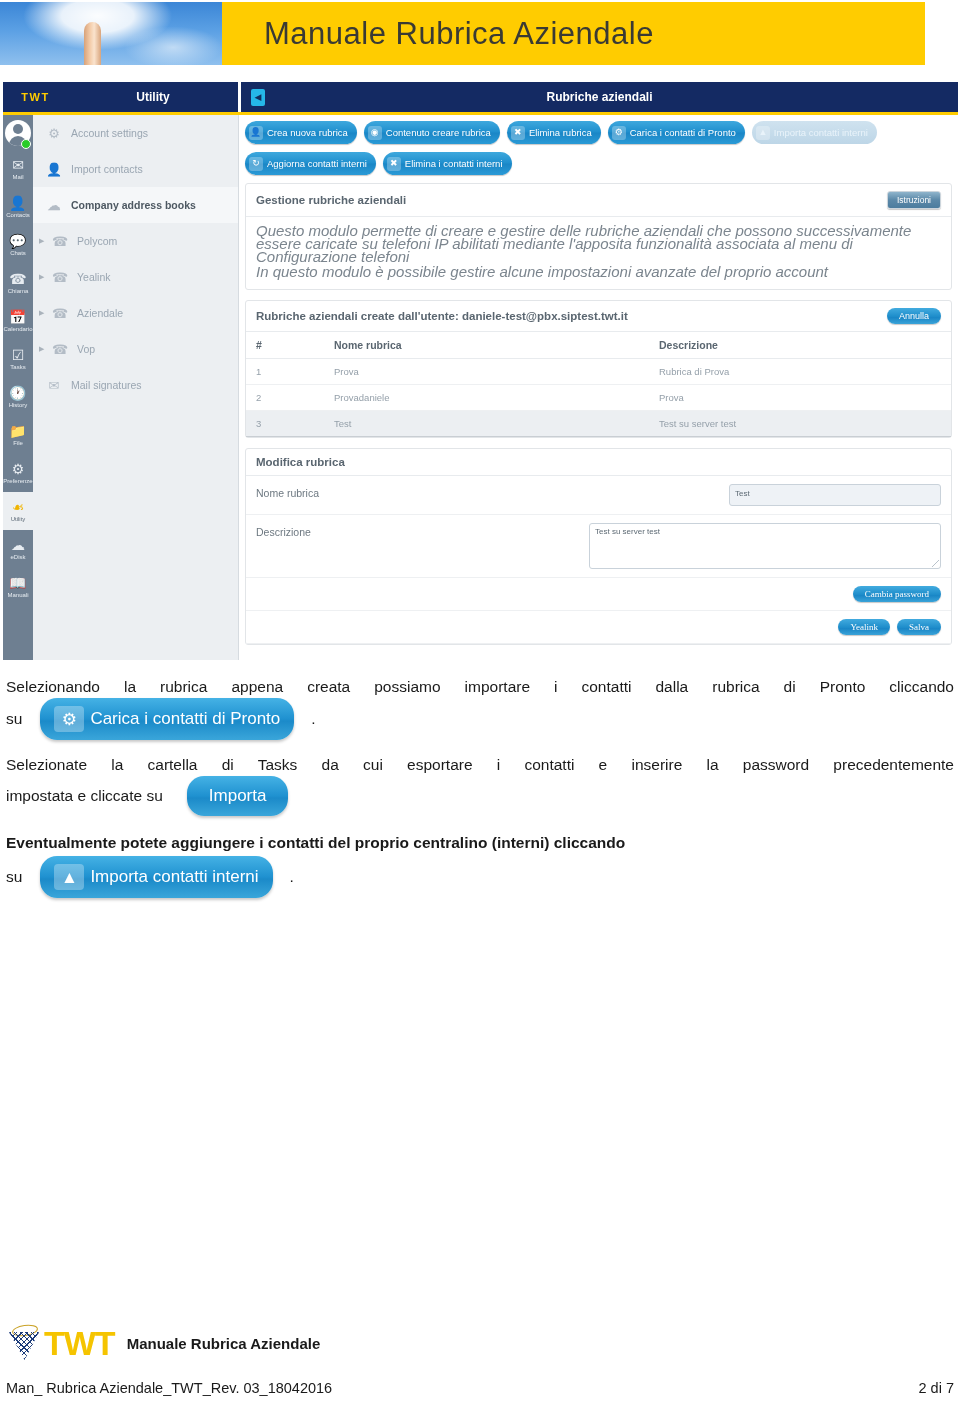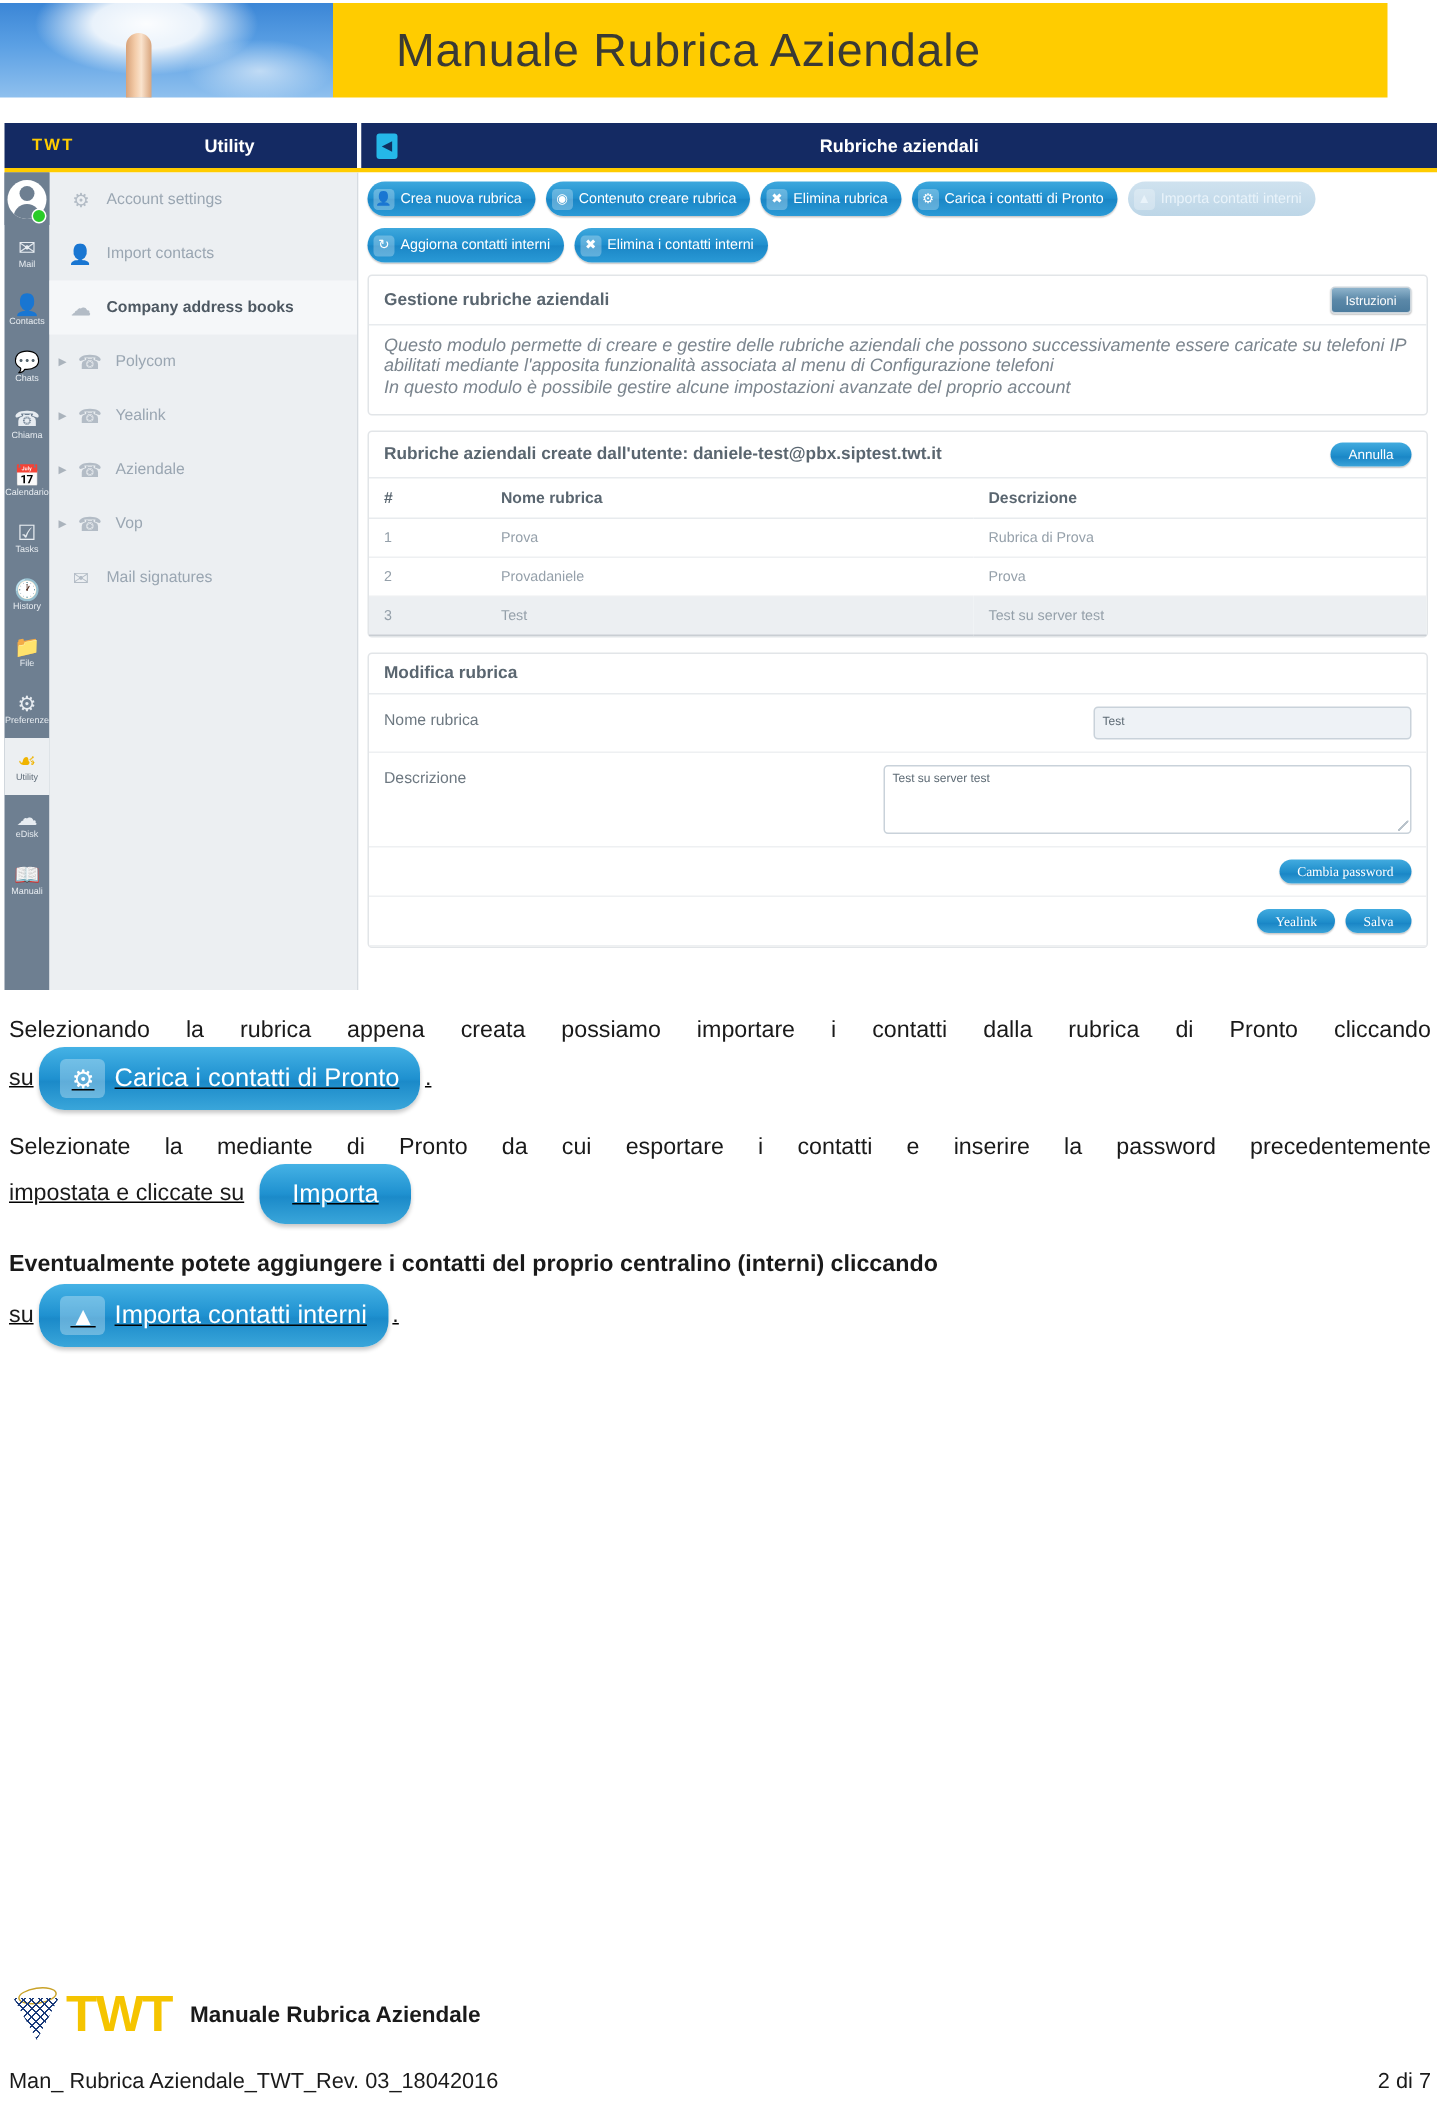--- a/index.html
+++ b/index.html
@@ -92,21 +92,21 @@
     color:#e9f3fa;box-shadow:none;
   }
   .abtn .bi{width:14px;height:14px;border-radius:3px;background:rgba(255,255,255,.28);
     display:inline-flex;align-items:center;justify-content:center;font-size:9px;line-height:1;}
 
   .panel{border:1px solid #e2e5e8;border-radius:3px;margin-bottom:10px;background:#fff;}
   .panel-head{padding:7px 10px;display:flex;align-items:center;justify-content:space-between;
     border-bottom:1px solid #e8ebee;}
   .panel-head h3{margin:0;font-size:11.5px;color:#5a6670;font-weight:bold;}
   .panel-body{padding:7px 10px 9px 10px;}
-  .panel-body p{margin:0 0 2px 0;font-size:12px;color:#7b858e;font-style:italic;line-height:13px;}
+  .panel-body p{margin:0 0 2px 0;font-size:15px;color:#7b858e;font-style:italic;line-height:13px;}
 
   .pill{
     background:linear-gradient(180deg,#42abdf 0%,#1d8cca 55%,#1a86c6 60%,#3aa3d8 100%);
     color:#fff;font-size:9px;border-radius:11px;padding:3px 12px;
     box-shadow:0 1px 1px rgba(0,0,0,.22);white-space:nowrap;
   }
   .pill.square{
     border-radius:3px;background:linear-gradient(180deg,#8fb4cc 0%,#5b88a8 50%,#4c7c9e 100%);
     border:1px solid #ccd5dc;padding:3px 9px;font-size:8.5px;
   }
@@ -148,21 +148,21 @@
     display:inline-flex;align-items:center;gap:6px;vertical-align:middle;
     background:linear-gradient(180deg,#45b2e5 0%,#1f91d0 50%,#1b8ac9 55%,#3aa6da 100%);
     border-radius:17px;color:#fff;box-shadow:0 2px 3px rgba(0,0,0,.22);
     padding:8px 14px;font-size:17px;white-space:nowrap;
   }
   .inline-btn .bi2{
     width:30px;height:26px;border-radius:4px;background:rgba(255,255,255,.30);
     display:inline-flex;align-items:center;justify-content:center;font-size:17px;line-height:1;
   }
 
-  .line-with-btn{display:flex;align-items:center;gap:0;text-decoration:underline;}
+  .line-with-btn{display:flex;align-items:center;gap:14px;}
 
   
   .footer{position:absolute;left:6px;bottom:6px;width:948px;}
   .footer-brand{display:flex;align-items:center;gap:12px;margin-bottom:18px;}
   .twt-logo{display:flex;align-items:center;}
   .twt-mesh{width:38px;height:38px;position:relative;}
   .twt-mesh .net{
     position:absolute;left:3px;top:8px;width:30px;height:28px;
     background:
       repeating-linear-gradient(45deg, transparent 0 3px, #1b3b7a 3px 4px),
@@ -417,21 +417,21 @@
 
   <div class="line-with-btn" style="margin-top:-4px;">
     <span class="para">su</span>
     <span class="inline-btn" style="margin-left:4px;">
       <span class="bi2">⚙</span>
       <span>Carica i contatti di Pronto</span>
     </span>
     <span class="para" style="margin-left:3px;">.</span>
   </div>
 
-  <p class="para j" style="margin-top:10px;">Selezionate la mediante di Pronto da cui esportare i contatti e inserire la password precedentemente</p>
+  <p class="para j" style="margin-top:10px;">Selezionate la cartella di Tasks da cui esportare i contatti e inserire la password precedentemente</p>
 
   <div class="line-with-btn" style="margin-top:-4px;">
     <span class="para">impostata e cliccate su</span>
     <span class="inline-btn" style="margin-left:10px;padding:10px 22px;">
       <span>Importa</span>
     </span>
   </div>
 
   <p class="para" style="margin-top:12px;font-weight:bold;">Eventualmente potete aggiungere i contatti del proprio centralino (interni) cliccando</p>
 

